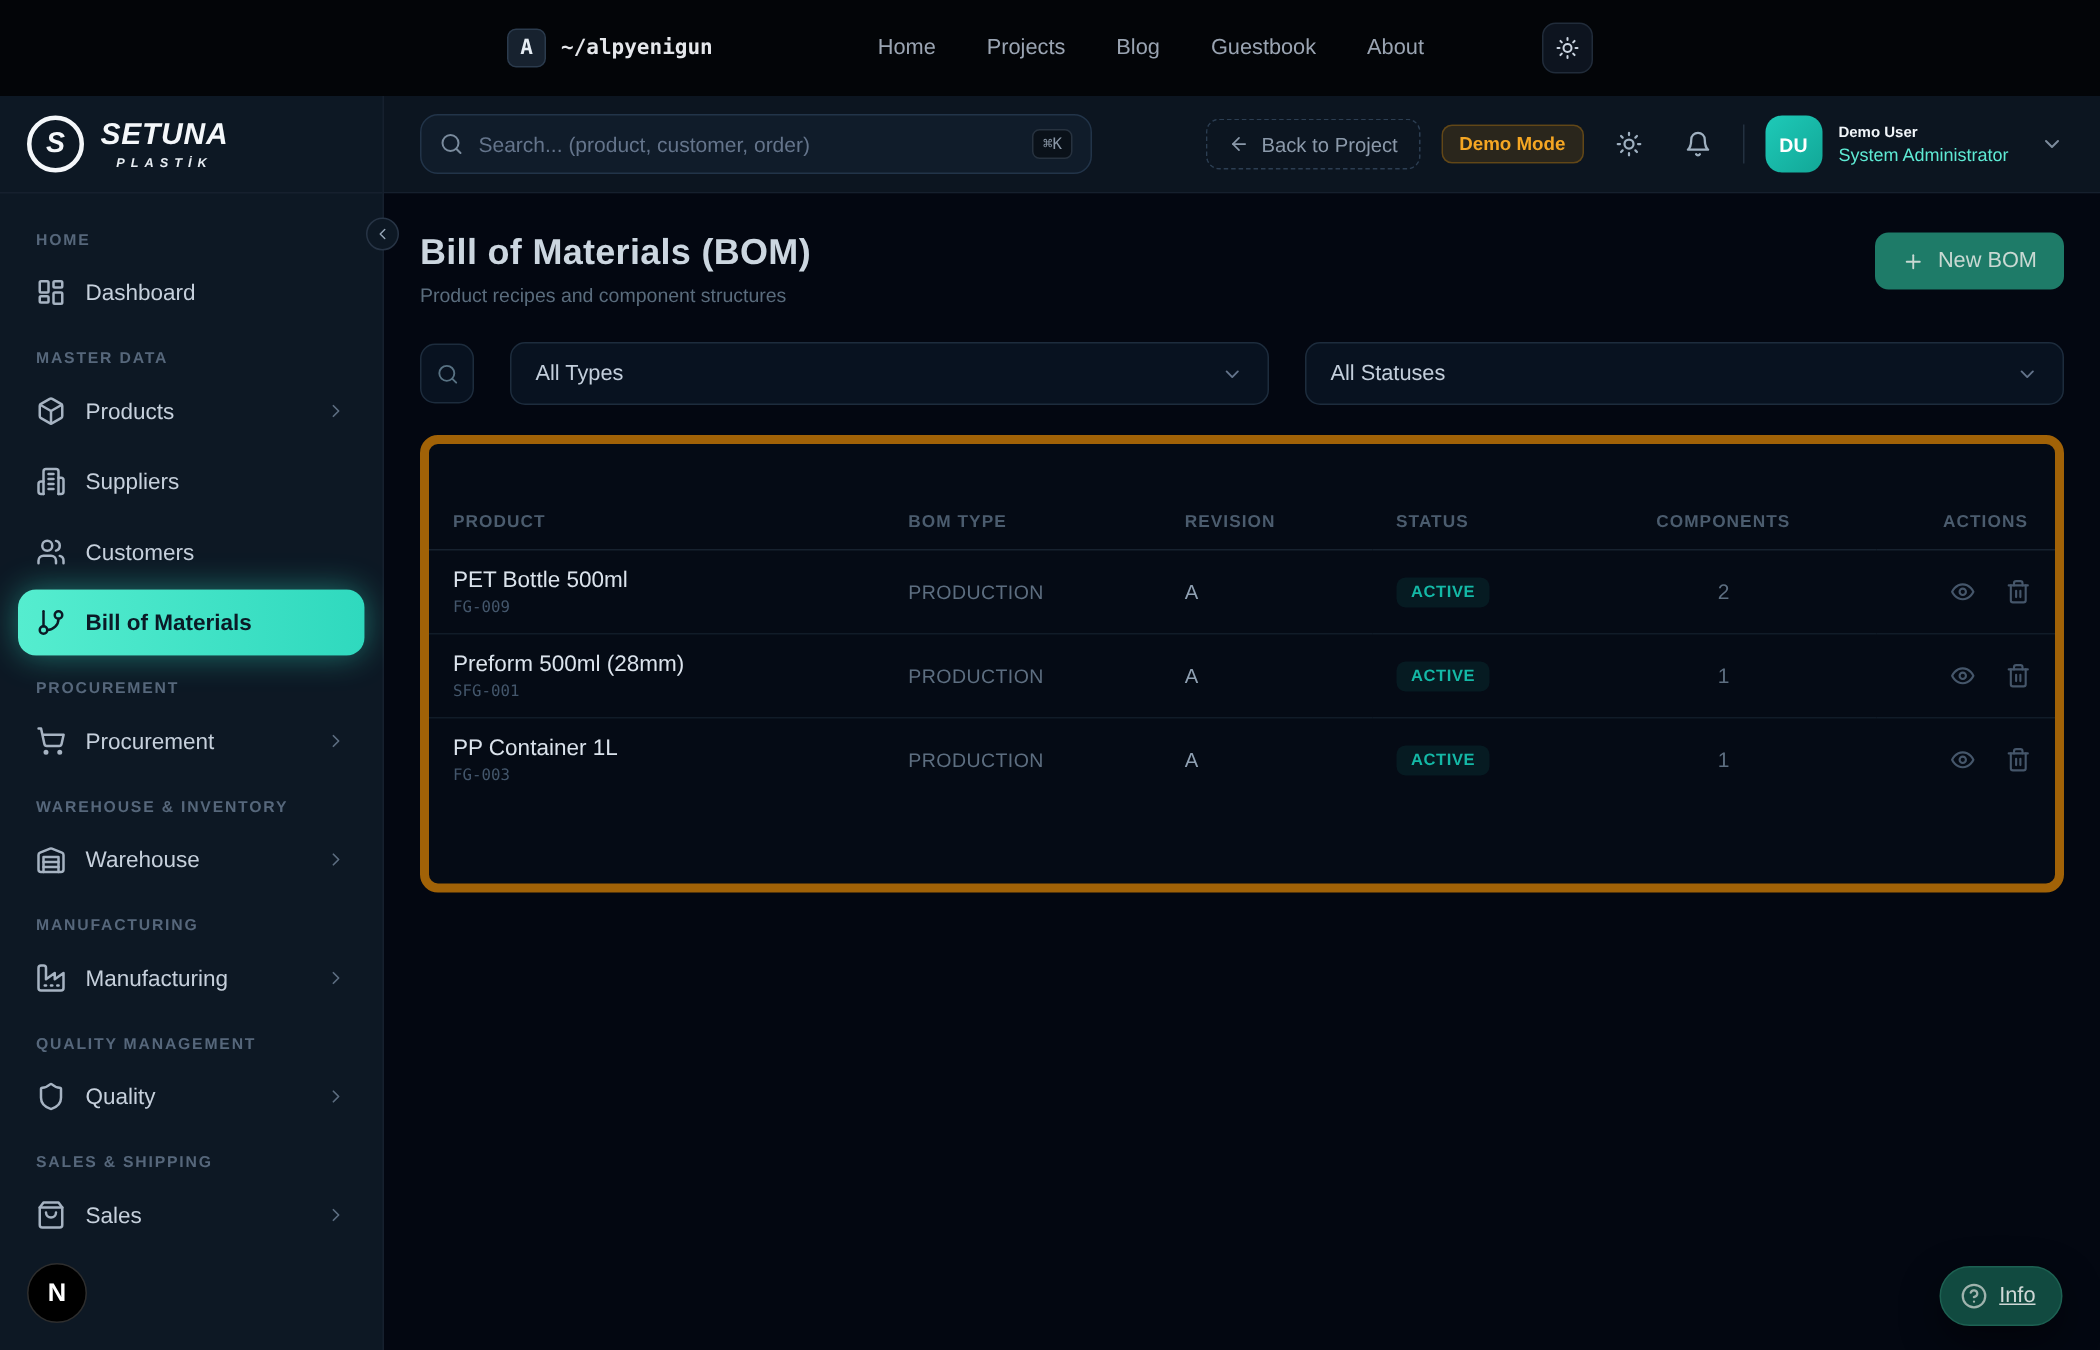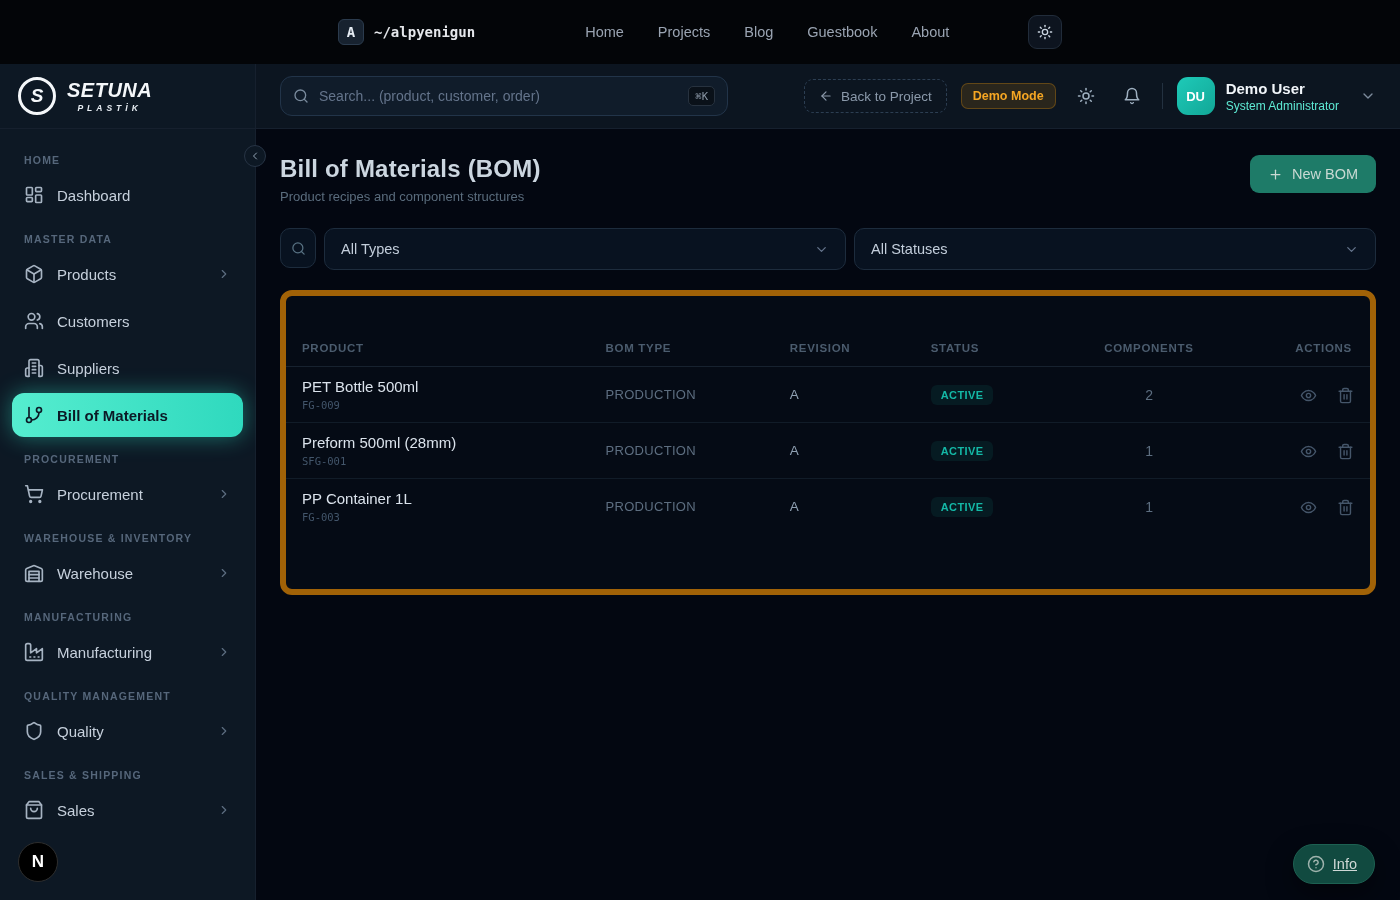--- a/index.html
+++ b/index.html
@@ -67,34 +67,34 @@
     border:1.5px dashed #2c3e52; border-radius:9px; color:#8b99aa; font-size:13.5px; background:transparent; cursor:pointer; }
   .demo-badge { height:26px; padding:0 11px; border-radius:7px; background:rgba(245,158,11,.13);
     border:1px solid rgba(245,158,11,.28); color:#f5a623; font-weight:700; font-size:12.5px;
     display:flex; align-items:center; }
   .icon-btn { width:32px; height:32px; display:flex; align-items:center; justify-content:center;
     color:#9fb0c0; background:none; border:none; cursor:pointer; }
   .vdiv { width:1px; height:26px; background:#233140; }
   .user-chip { display:flex; align-items:center; gap:11px; cursor:pointer; }
   .avatar { width:38px; height:38px; border-radius:11px; background:linear-gradient(135deg,#1ecab8,#12a797);
     color:#fff; font-size:13px; font-weight:700; display:flex; align-items:center; justify-content:center; }
-  .user-name { font-size:15px; font-weight:600; color:#f1f5f9; line-height:1.2; }
+  .user-name { font-size:10px; font-weight:600; color:#f1f5f9; line-height:1.2; }
   .user-role { font-size:12px; color:#5eead4; margin-top:1px; }
   .user-chev { color:#7d8b9c; margin-left:10px; display:flex; }
 
   
   .content { flex:1; background:#030711; padding:26px 24px; position:relative; }
   .title-row { display:flex; align-items:flex-start; justify-content:space-between; }
   .page-title { font-size:24px; font-weight:700; color:#ccd6e0; letter-spacing:.2px; }
   .page-sub { font-size:13px; color:#5a6c7d; margin-top:6px; }
   .new-btn { height:38px; padding:0 18px; border-radius:9px; background:#1e7b68; border:none; cursor:pointer;
     color:#c9d9d3; font-size:14.5px; font-family:"Liberation Sans", sans-serif;
     display:flex; align-items:center; gap:9px; }
 
-  .filters { margin-top:24px; display:flex; gap:8px; }
+  .filters { margin-top:24px; display:flex; align-items:center; gap:24px; }
   .mini-search { width:36px; height:40px; flex:none; border-radius:10px; background:#081220; border:1px solid #1d2c3d;
     display:flex; align-items:center; justify-content:center; color:#587283; cursor:pointer; }
   .select { flex:1; height:42px; border-radius:10px; background:#081220; border:1px solid #1d2c3d;
     display:flex; align-items:center; justify-content:space-between; padding:0 16px;
     color:#c3cedb; font-size:14.5px; cursor:pointer; }
   .select .schev { color:#64748b; display:flex; }
 
   .card { margin-top:20px; background:#050b15; border:6px solid #a16207; border-radius:12px; padding:34px 0 54px; }
   table.bom { width:100%; border-collapse:collapse; }
   table.bom th { text-align:left; font-size:11.5px; font-weight:700; letter-spacing:.7px; color:#4b5c6e;
@@ -201,41 +201,41 @@
         <span class="nlabel">Products</span>
         <span class="nchev">
           <svg class="ic" width="14" height="14" viewBox="0 0 24 24">
               <polyline points="9 18 15 12 9 6"></polyline>
             </svg>
         </span>
       </div>
       <div class="nav-item">
         <span class="nicon">
           <svg class="ic" width="20" height="20" viewBox="0 0 24 24">
-              <path d="M16 21v-2a4 4 0 0 0-4-4H6a4 4 0 0 0-4 4v2"></path>
-              <circle cx="9" cy="7" r="4"></circle>
-              <path d="M22 21v-2a4 4 0 0 0-3-3.87"></path>
-              <path d="M16 3.13a4 4 0 0 1 0 7.75"></path>
-            </svg>
-        </span>
-        <span class="nlabel">Customers</span>
-      </div>
-      <div class="nav-item">
-        <span class="nicon">
-          <svg class="ic" width="20" height="20" viewBox="0 0 24 24">
               <path d="M6 22V4a2 2 0 0 1 2-2h8a2 2 0 0 1 2 2v18"></path>
               <path d="M6 12H4a2 2 0 0 0-2 2v6a2 2 0 0 0 2 2h2"></path>
               <path d="M18 9h2a2 2 0 0 1 2 2v9a2 2 0 0 1-2 2h-2"></path>
               <path d="M10 6h4"></path>
               <path d="M10 10h4"></path>
               <path d="M10 14h4"></path>
               <path d="M10 18h4"></path>
             </svg>
         </span>
         <span class="nlabel">Suppliers</span>
+      </div>
+      <div class="nav-item">
+        <span class="nicon">
+          <svg class="ic" width="20" height="20" viewBox="0 0 24 24">
+              <path d="M16 21v-2a4 4 0 0 0-4-4H6a4 4 0 0 0-4 4v2"></path>
+              <circle cx="9" cy="7" r="4"></circle>
+              <path d="M22 21v-2a4 4 0 0 0-3-3.87"></path>
+              <path d="M16 3.13a4 4 0 0 1 0 7.75"></path>
+            </svg>
+        </span>
+        <span class="nlabel">Customers</span>
       </div>
       <div class="nav-item active">
         <span class="nicon">
           <svg class="ic" width="20" height="20" viewBox="0 0 24 24">
               <line x1="6" x2="6" y1="3" y2="15"></line>
               <circle cx="18" cy="6" r="3"></circle>
               <circle cx="6" cy="18" r="3"></circle>
               <path d="M18 9a9 9 0 0 1-9 9"></path>
             </svg>
         </span>

